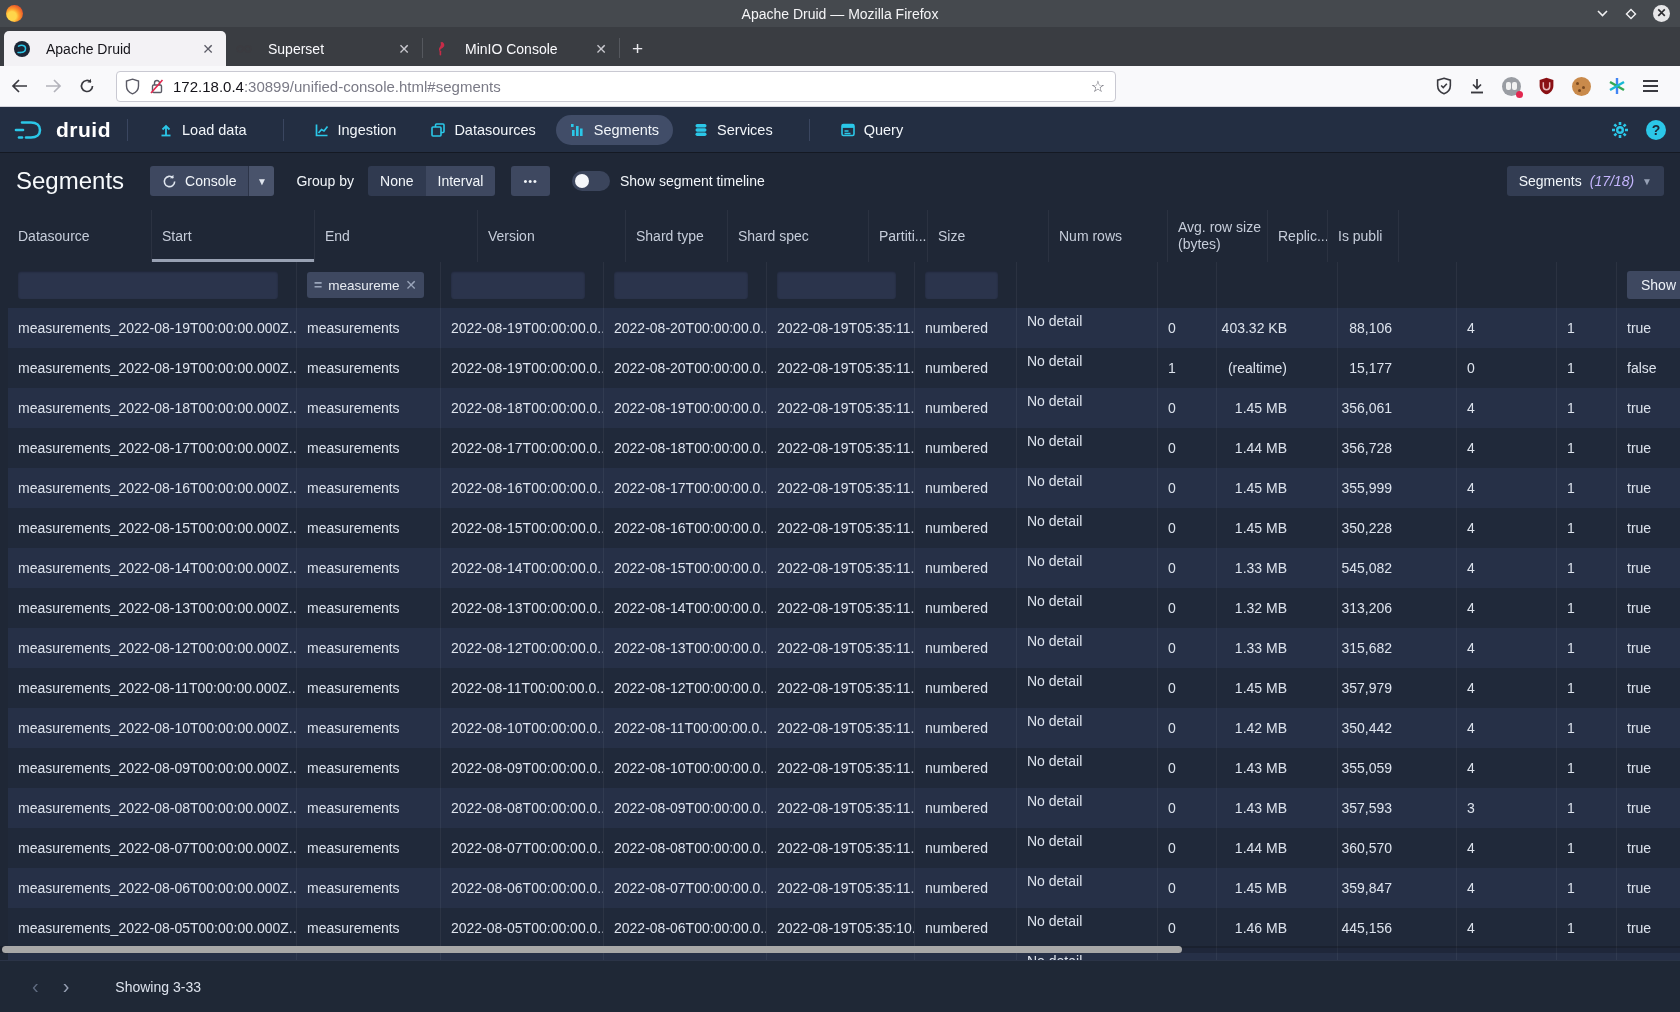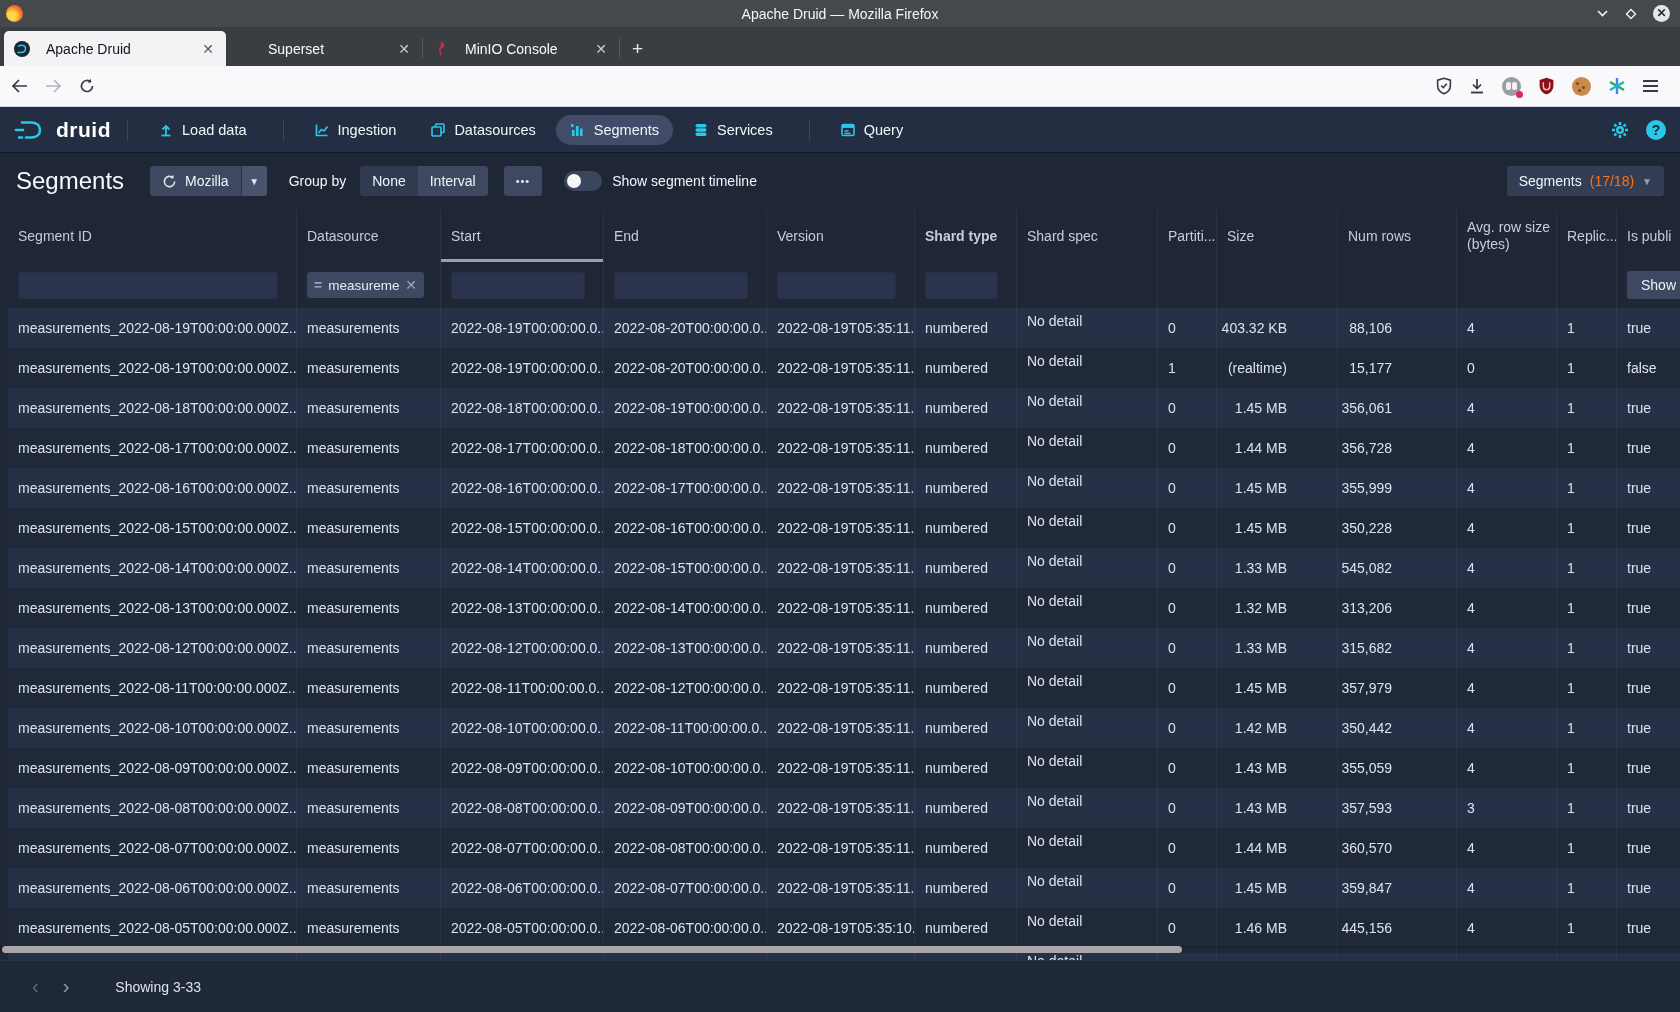--- a/index.html
+++ b/index.html
@@ -75,21 +75,21 @@
                   border-left:1px solid #2c3448; }
   .grouplbl { color:#f2f6fa; font-size:14px; margin:0 14px 0 22px; }
   .seg { display:flex; }
   .seg .btn:first-child { border-radius:3px 0 0 3px; background:#303a50; }
   .seg .btn:last-child { border-radius:0 3px 3px 0; }
   .more { margin-left:16px; letter-spacing:1px; font-size:11px; }
   .toggle { width:38px; height:20px; border-radius:10px; background:#3b455c; position:relative; margin-left:22px; }
   .knob { position:absolute; left:3px; top:3px; width:14px; height:14px; border-radius:50%; background:#f5f7fa; }
   .toglbl { color:#f2f6fa; font-size:14px; margin-left:10px; }
   .colbtn { margin-left:auto; background:#333d53; }
-  .muted { color:#f97316; }
+  .muted { color:#c4b5fd;font-style:italic; }
   .dcaret { color:#97a1b6; font-size:10px; }
 
   
   .tablewrap { position:relative; flex:none; height:750px; overflow:hidden; padding-left:8px; }
   .trow { display:flex; }
   .cell { flex:none; display:flex; align-items:center; padding-left:10px; font-size:14px; color:#dde3ed;
           white-space:nowrap; overflow:hidden; border-right:1px solid rgba(255,255,255,0.055); }
   .thead { height:52px; }
   .thead .cell { color:#c6cdda; position:relative; }
   .thead .cell.wrap { white-space:normal; line-height:17px; align-items:center; }
@@ -186,20 +186,32 @@
         <svg width="17" height="14" viewBox="0 0 17 14">
           <path d="M9 1l6 6-6 6M15 7H1" stroke="#b3b3bb" stroke-width="1.7" fill="none"></path>
         </svg>
       </div>
     <div class="navbtn">
         <svg width="16" height="16" viewBox="0 0 16 16">
           <path d="M13.5 8a5.5 5.5 0 1 1-1.6-3.9" stroke="#3a3a40" stroke-width="1.7" fill="none"></path>
           <path d="M12 0.8v3.6h-3.6z" fill="#3a3a40"></path>
         </svg>
       </div>
+    <div class="urlbar">
+      <svg width="15" height="17" viewBox="0 0 15 17">
+          <path d="M7.5 1.2L13.5 3v5c0 4-2.7 6.6-6 7.8-3.3-1.2-6-3.8-6-7.8V3z" fill="none" stroke="#5b5b66" stroke-width="1.4"></path>
+        </svg>
+      <svg width="16" height="17" viewBox="0 0 16 17" style="margin-left:9px">
+          <rect x="3.5" y="7" width="9" height="7.5" rx="1.2" fill="none" stroke="#5b5b66" stroke-width="1.4"></rect>
+          <path d="M5.5 7V5a2.5 2.5 0 0 1 5 0v2" fill="none" stroke="#5b5b66" stroke-width="1.4"></path>
+          <path d="M2 15L13.5 2" stroke="#e22850" stroke-width="1.6"></path>
+        </svg>
+      <div class="urltext"><span>172.18.0.4</span><span class="rest">:30899/unified-console.html#segments</span></div>
+      <span class="star">☆</span>
+    </div>
     <div class="tbicons">
       <svg width="16" height="18" viewBox="0 0 15 17">
           <path d="M7.5 1.2L13.5 3v5c0 4-2.7 6.6-6 7.8-3.3-1.2-6-3.8-6-7.8V3z" fill="none" stroke="#3a3a40" stroke-width="1.5"></path>
           <path d="M4.8 8l2 2 3.4-3.6" fill="none" stroke="#3a3a40" stroke-width="1.5"></path>
         </svg>
       <svg width="16" height="17" viewBox="0 0 16 17">
           <path d="M8 1v9M4 6.5L8 10.5l4-4" stroke="#3a3a40" stroke-width="1.7" fill="none"></path>
           <path d="M2 14.5h12" stroke="#3a3a40" stroke-width="1.9"></path>
         </svg>
       <div class="exticon masks">
@@ -298,21 +310,21 @@
   </div>
 
   <div class="pageheader">
     <div class="ptitle">Segments</div>
     <div class="split">
       <div class="btn main">
         <svg width="15" height="15" viewBox="0 0 16 16">
             <path d="M13.5 8a5.5 5.5 0 1 1-1.6-3.9" stroke="#dfe5ee" stroke-width="1.7" fill="none"></path>
             <path d="M12.2 0.8v3.8h-3.8z" fill="#dfe5ee"></path>
           </svg>
-        <span>Mozilla</span>
+        <span>Console</span>
       </div>
       <div class="btn caret">
           <span class="dcaret" style="color:#dfe5ee">▼</span>
         </div>
     </div>
     <span class="grouplbl">Group by</span>
     <div class="seg">
       <div class="btn">None</div>
       <div class="btn">Interval</div>
     </div>
@@ -323,26 +335,25 @@
     <span class="toglbl">Show segment timeline</span>
     <div class="btn colbtn">
       <span>Segments</span>
       <span class="muted">(17/18)</span>
       <span class="dcaret">▼</span>
     </div>
   </div>
 
   <div class="tablewrap">
     <div class="trow thead" id="thead">
-        <div class="cell" style="width: 289px;">Segment ID</div>
         <div class="cell" style="width: 144px;">Datasource</div>
         <div class="cell sorted" style="width: 163px;">Start</div>
         <div class="cell" style="width: 163px;">End</div>
         <div class="cell" style="width: 148px;">Version</div>
-        <div class="cell" style="width: 102px; font-weight: bold;">Shard type</div>
+        <div class="cell" style="width: 102px;">Shard type</div>
         <div class="cell" style="width: 141px;">Shard spec</div>
         <div class="cell" style="width: 59px;">Partiti...</div>
         <div class="cell" style="width: 121px;">Size</div>
         <div class="cell" style="width: 119px;">Num rows</div>
         <div class="cell wrap" style="width: 100px;">Avg. row size (bytes)</div>
         <div class="cell" style="width: 60px;">Replic...</div>
         <div class="cell" style="width: 71px;">Is publi</div>
       </div>
     <div class="trow tfilter" id="tfilter">
         <div class="cell" style="width: 289px;">

